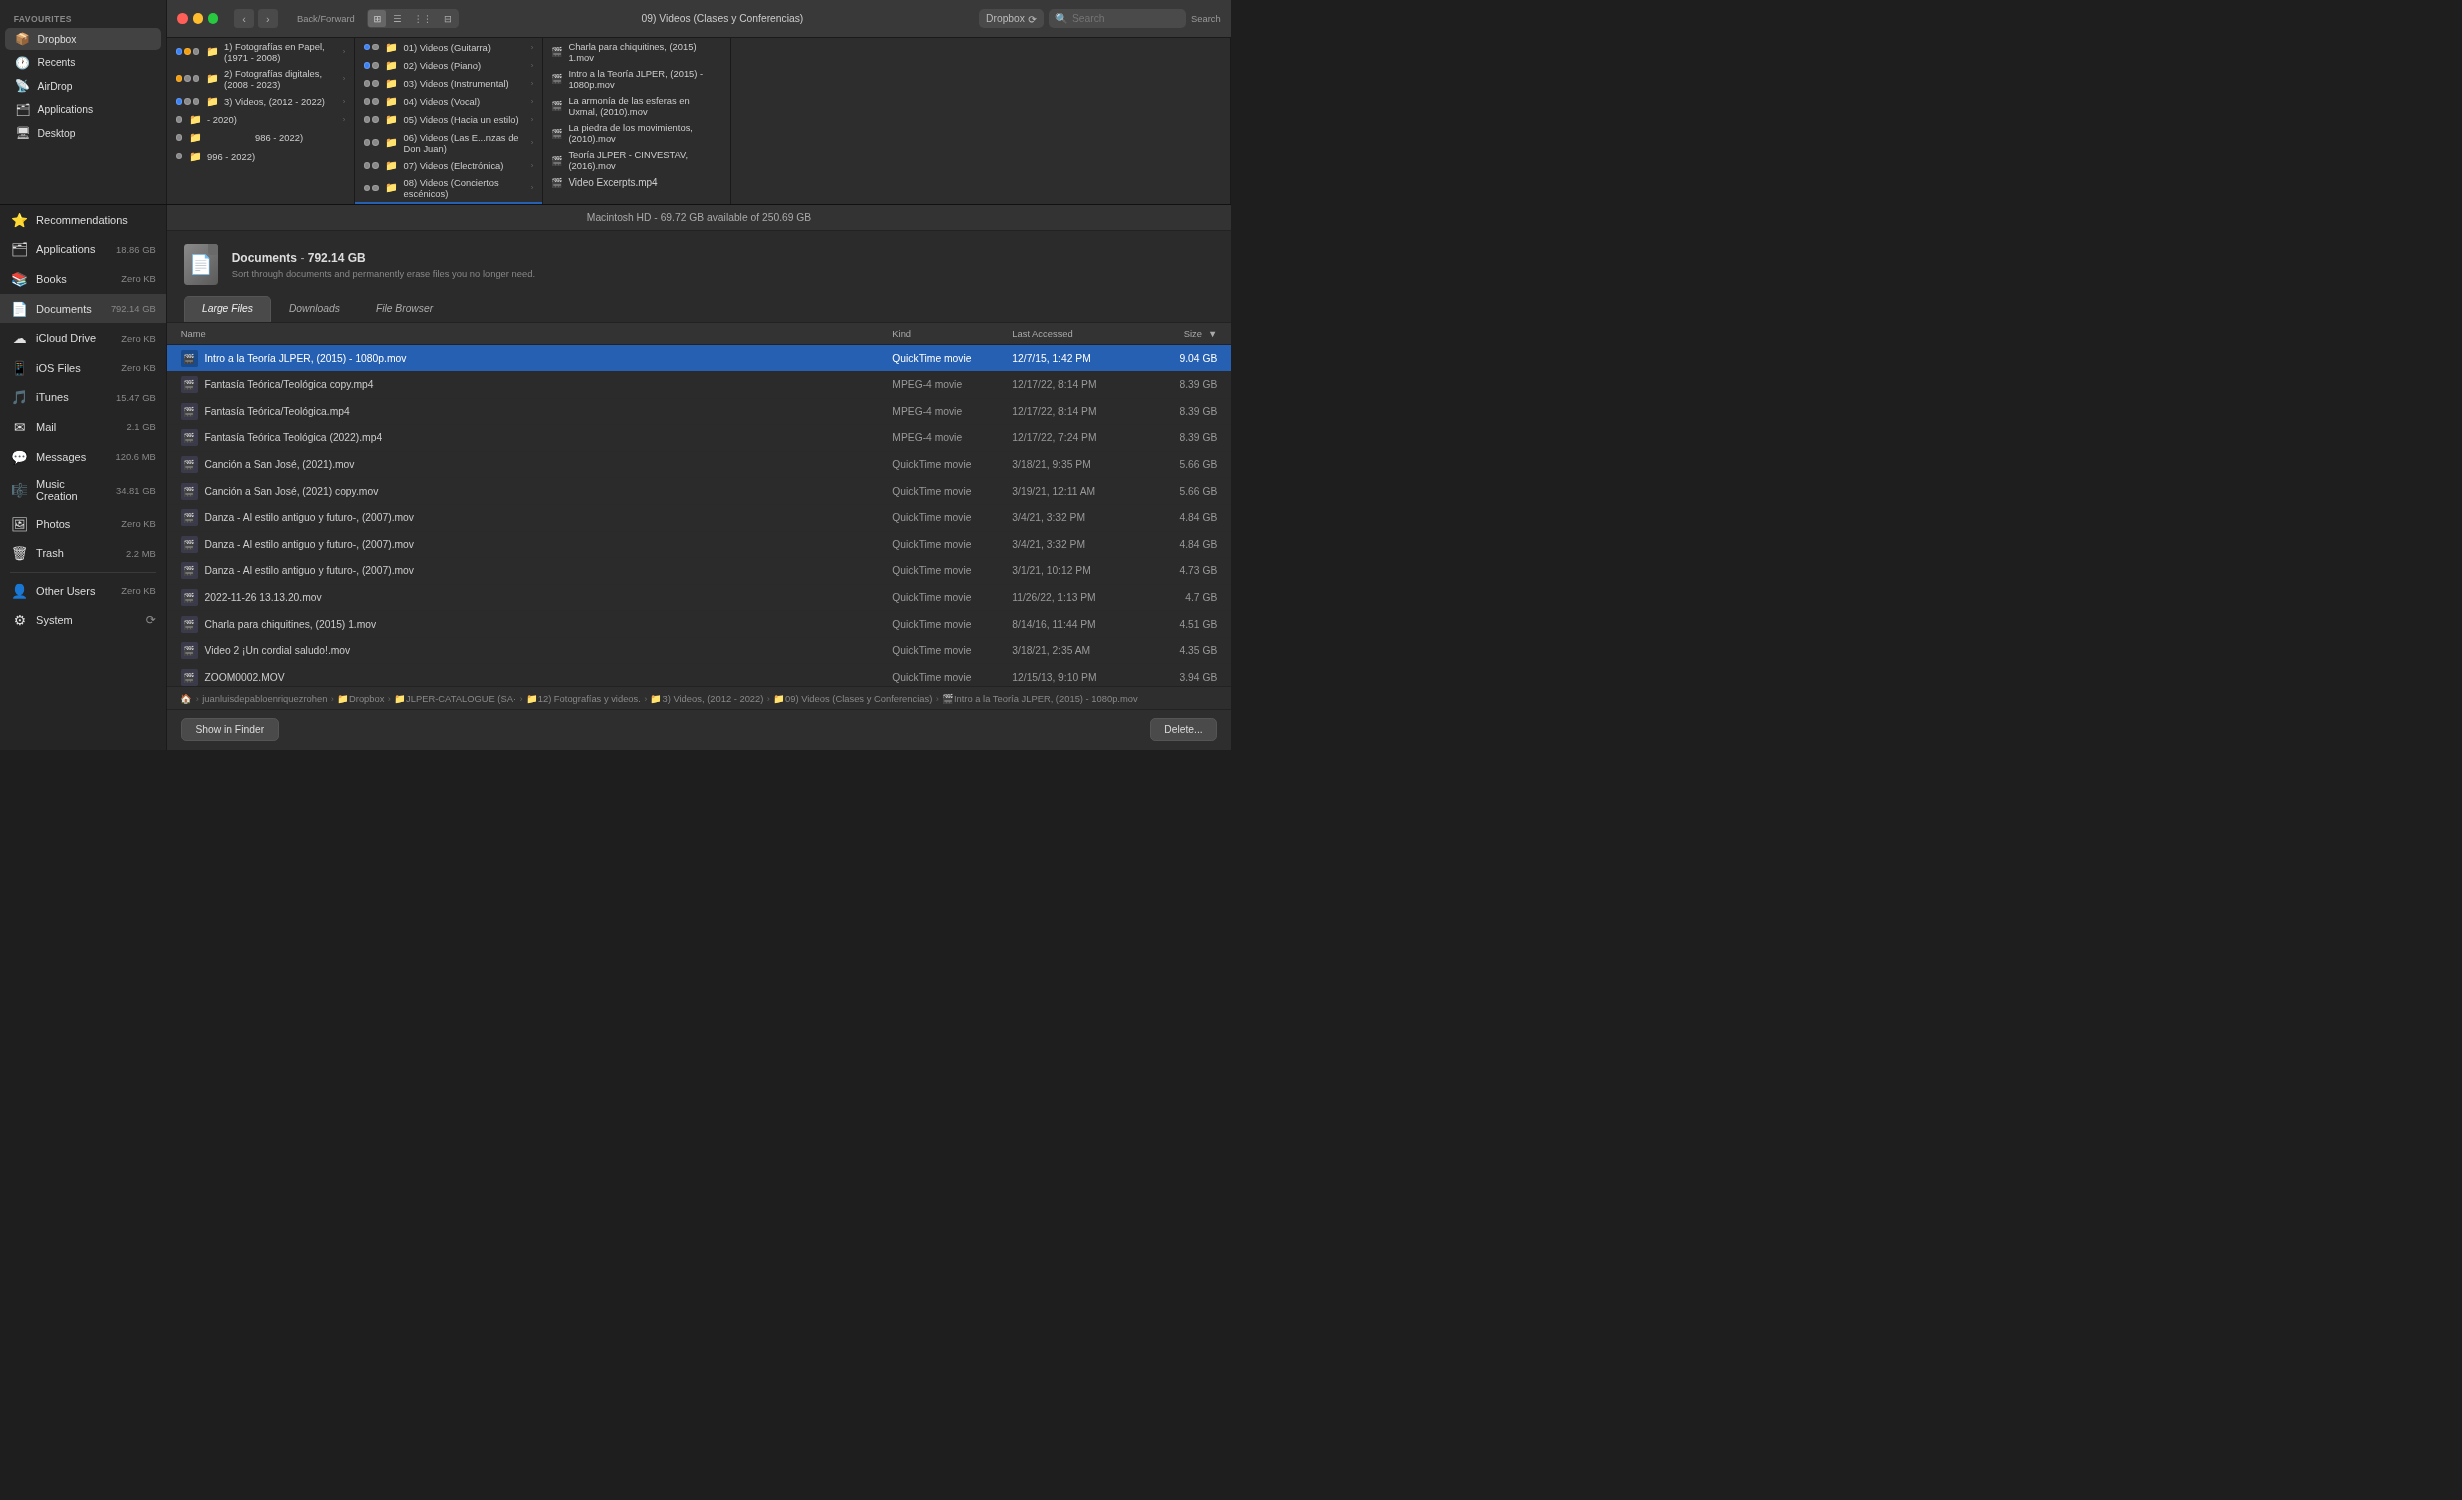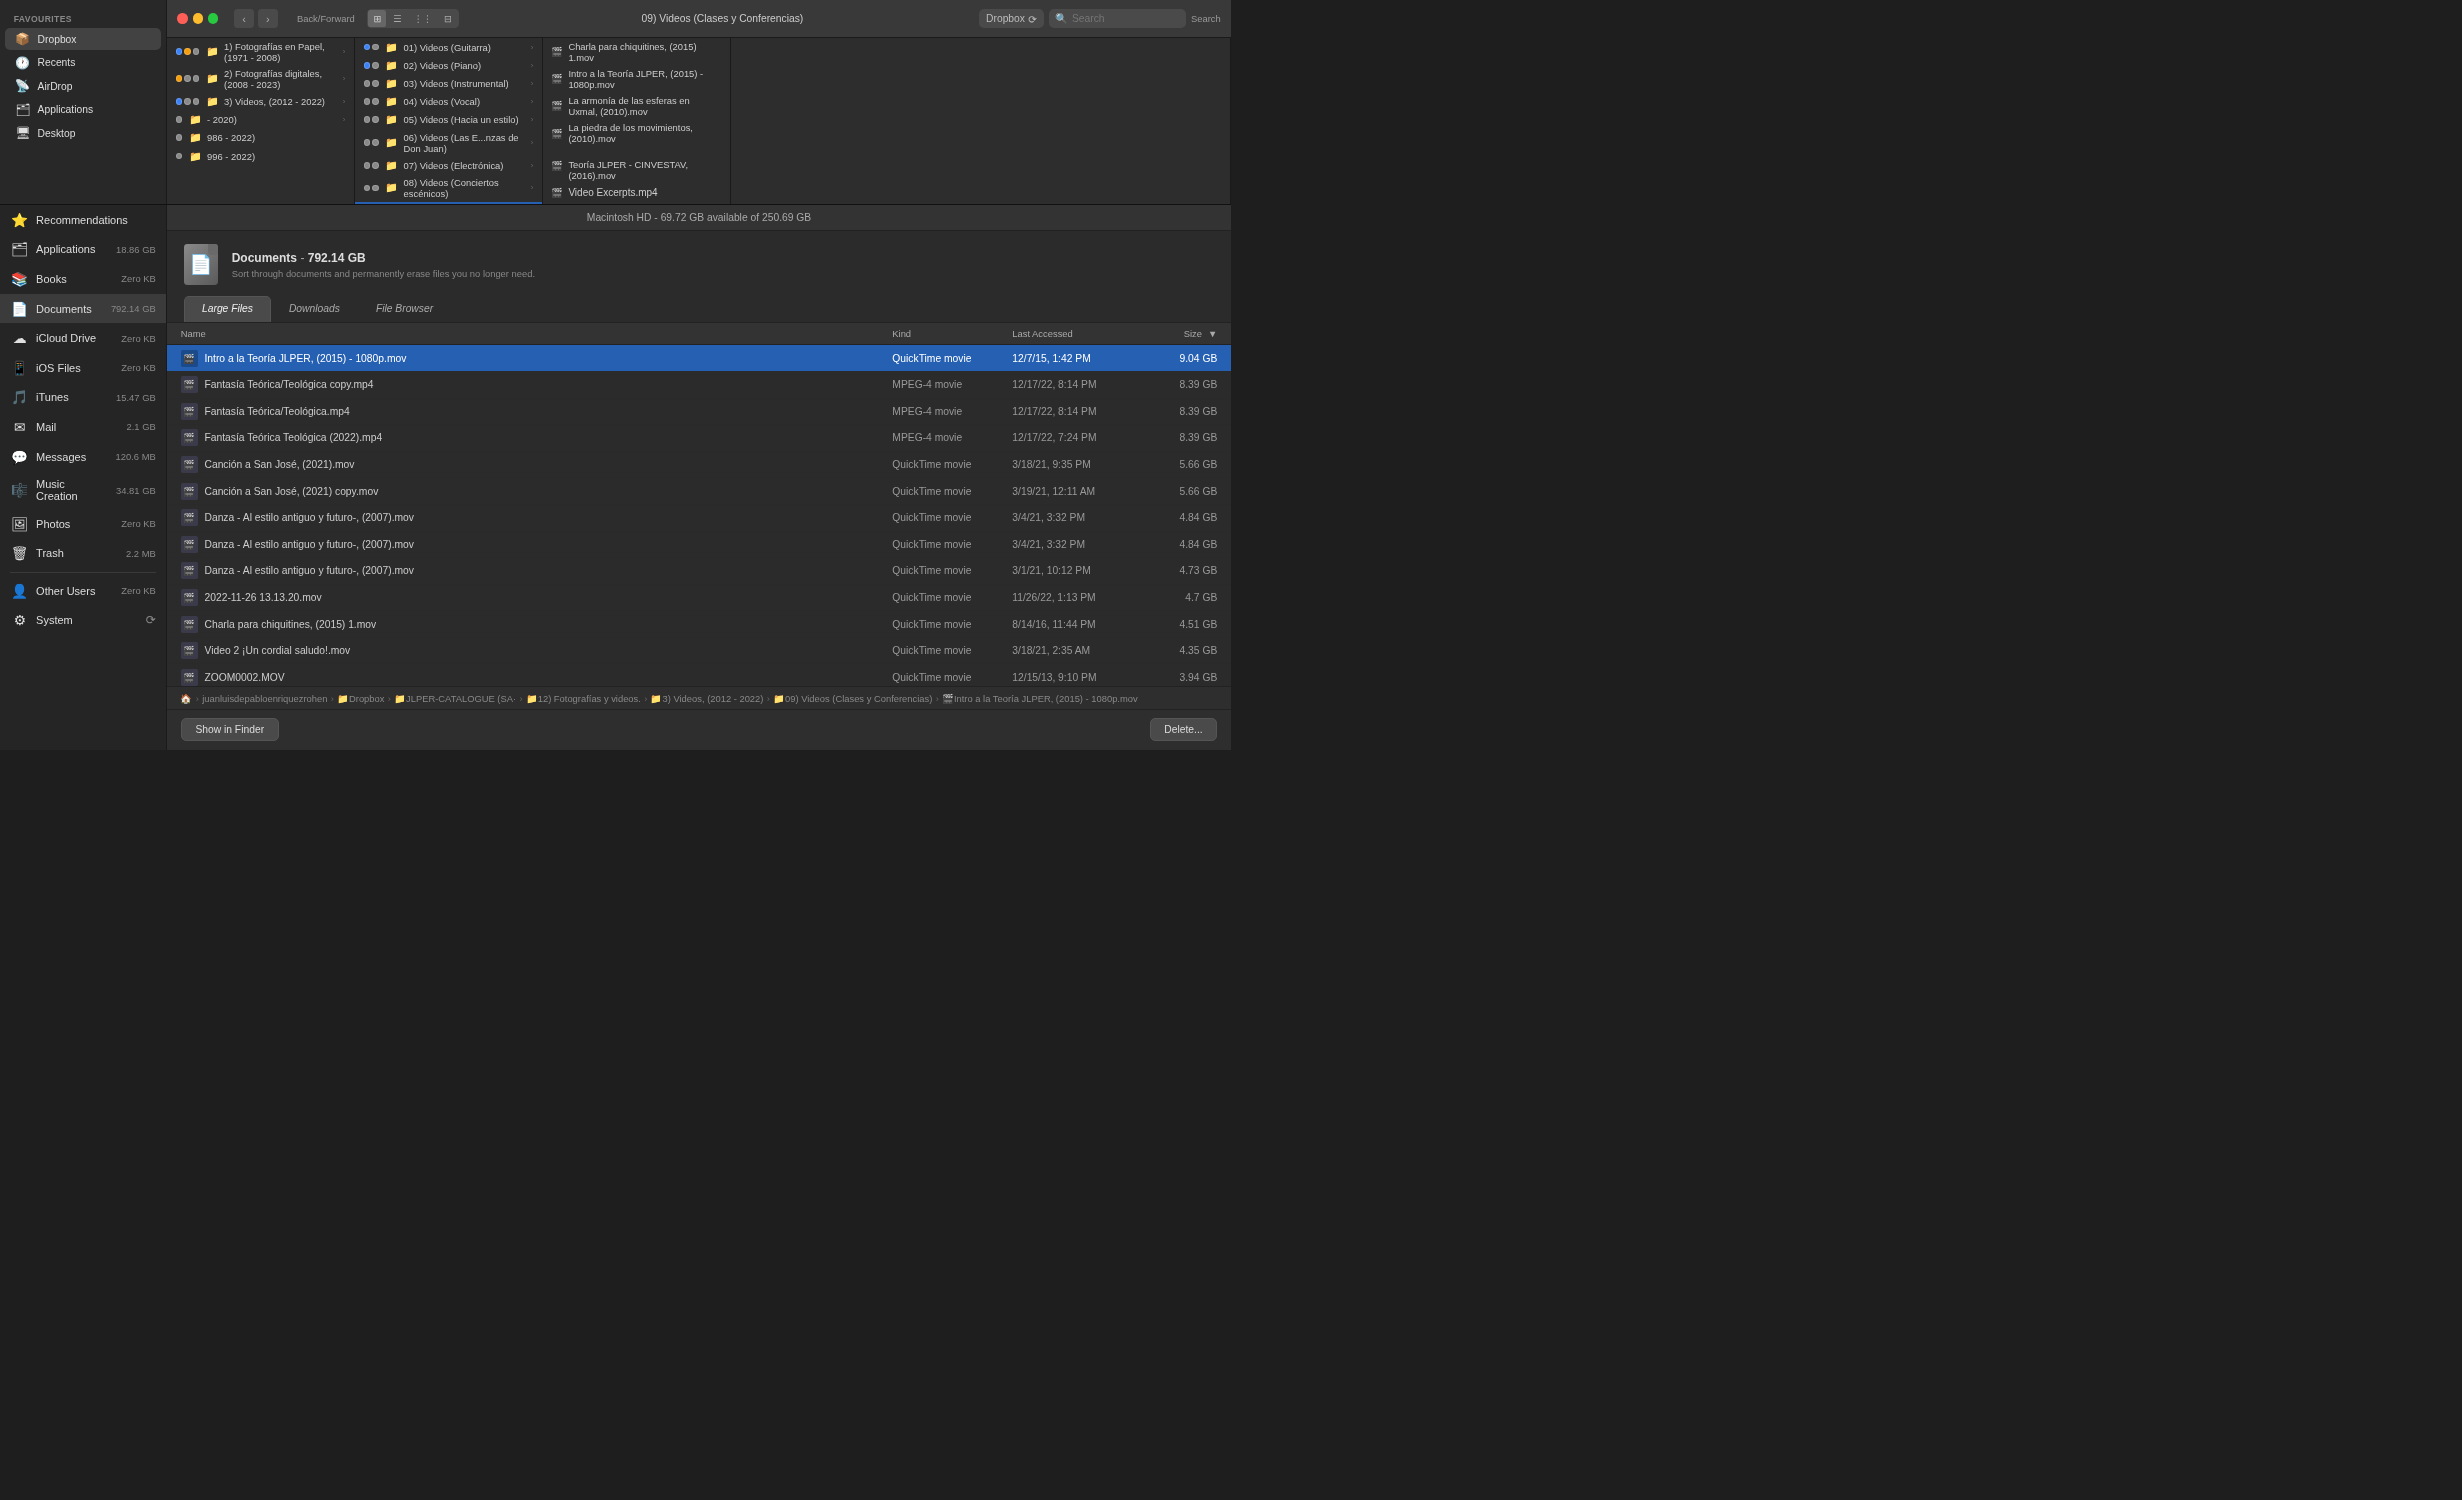--- a/index.html
+++ b/index.html
@@ -465,21 +465,21 @@
               </div>
             <span class="folder-icon">📁</span>
             <span style="font-size:9.4px; color:#ccc;">- 2020)</span>
             <span class="arrow">›</span>
           </div>
           <div class="tc-col-item">
             <div class="cdots">
                 <div class="cdot" style="background:#888;"></div>
               </div>
             <span class="folder-icon">📁</span>
-            <span style="font-size:9.4px; color:#ccc;">986 - 2022)</span>
+            <span style="font-size:9.4px; color:#ccc;margin-left:48px;">986 - 2022)</span>
           </div>
           <div class="tc-col-item">
             <div class="cdots">
                 <div class="cdot" style="background:#888;"></div>
               </div>
             <span class="folder-icon">📁</span>
             <span style="font-size:9.4px; color:#ccc;">996 - 2022)</span>
           </div>
         </div>
 
@@ -576,21 +576,21 @@
           <div class="tc-col-item">
             <span style="font-size:9.4px;">🎬</span>
             <span style="font-size:9.4px; color:#ccc;">La armonía de las esferas en Uxmal, (2010).mov</span>
           </div>
           <div class="tc-col-item">
             <span style="font-size:9.4px;">🎬</span>
             <span style="font-size:9.4px; color:#ccc;">La piedra de los movimientos, (2010).mov</span>
           </div>
           <div class="tc-col-item">
             <span style="font-size:9.4px;">🎬</span>
-            <span style="font-size:9.4px; color:#ccc;margin-top:10px;">Teoría JLPER - CINVESTAV, (2016).mov</span>
+            <span style="font-size:9.4px; color:#ccc;">Teoría JLPER - CINVESTAV, (2016).mov</span>
           </div>
           <div class="tc-col-item">
             <span style="font-size:9.4px;">🎬</span>
             <span style="font-size:10px; color:#ccc;">Video Excerpts.mp4</span>
           </div>
         </div>
 
         <div style="flex:1; border-right: 0.9px solid #1a1a1a;"></div>
       </div>
     </div>

